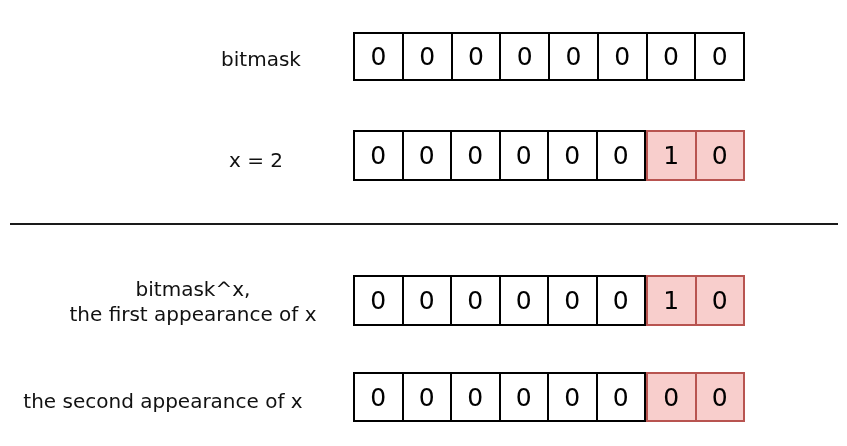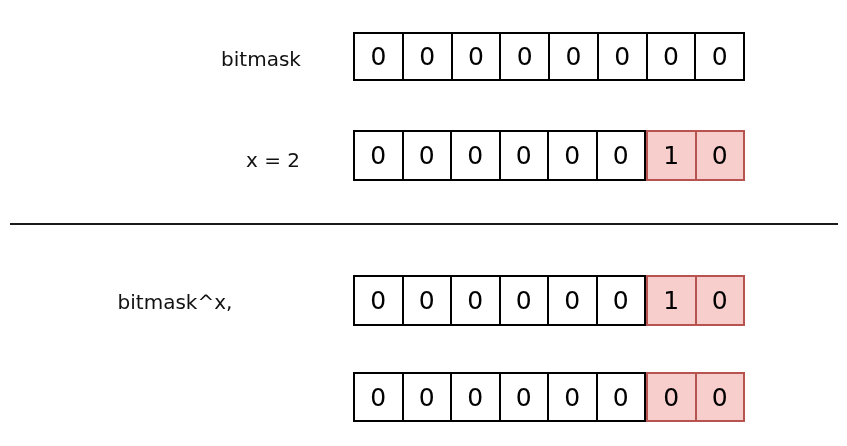--- a/index.html
+++ b/index.html
@@ -82,52 +82,54 @@
     <div class="bit-cell">0</div>
     <div class="bit-cell">0</div>
     <div class="bit-cell">0</div>
     <div class="bit-cell">0</div>
     <div class="bit-cell">0</div>
     <div class="bit-cell">0</div>
     <div class="bit-cell">0</div>
     <div class="bit-cell">0</div>
   </div>
 
-  <div class="row-label" style="left:256px; top:160px;margin-left:17px;">
+  <div class="row-label" style="left:256px; top:160px;">
     <span>x = 2</span>
     <span></span>
   </div>
   <div class="bit-row" style="left:353px; top:130px; height:51px;">
     <div class="bit-cell">0</div>
     <div class="bit-cell">0</div>
     <div class="bit-cell">0</div>
     <div class="bit-cell">0</div>
     <div class="bit-cell">0</div>
     <div class="bit-cell">0</div>
     <div class="bit-cell hl hl-first">1</div>
     <div class="bit-cell hl">0</div>
   </div>
 
   <div class="divider"></div>
 
-  <div class="row-label" style="left:175px; top:302px;">
+  <div class="row-label" style="left:193px; top:302px;">
     <span>bitmask^x,</span>
+    <span>the first appearance of x</span>
   </div>
   <div class="bit-row" style="left:353px; top:275px; height:51px;">
     <div class="bit-cell">0</div>
     <div class="bit-cell">0</div>
     <div class="bit-cell">0</div>
     <div class="bit-cell">0</div>
     <div class="bit-cell">0</div>
     <div class="bit-cell">0</div>
     <div class="bit-cell hl hl-first">1</div>
     <div class="bit-cell hl">0</div>
   </div>
 
   <div class="row-label" style="left:163px; top:401px;">
+    <span>the second appearance of x</span>
   </div>
   <div class="bit-row" style="left:353px; top:372px; height:50px;">
     <div class="bit-cell">0</div>
     <div class="bit-cell">0</div>
     <div class="bit-cell">0</div>
     <div class="bit-cell">0</div>
     <div class="bit-cell">0</div>
     <div class="bit-cell">0</div>
     <div class="bit-cell hl hl-first">0</div>
     <div class="bit-cell hl">0</div>

